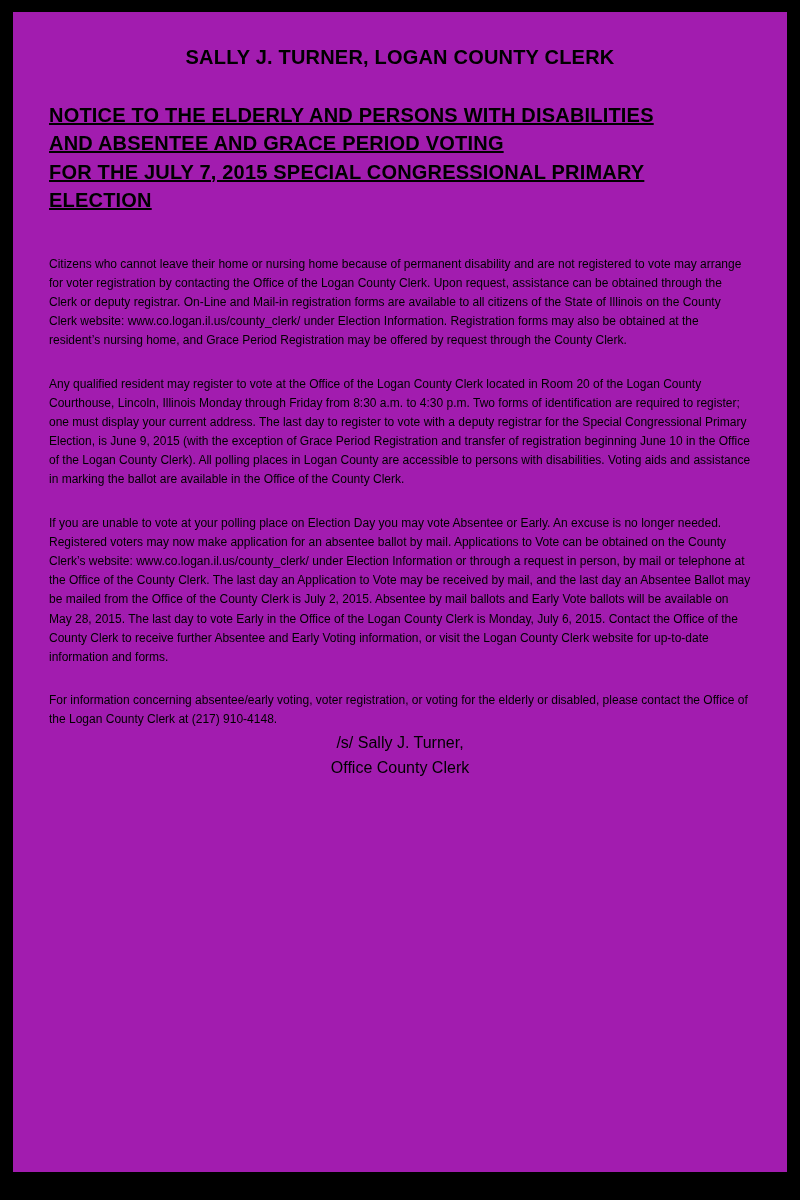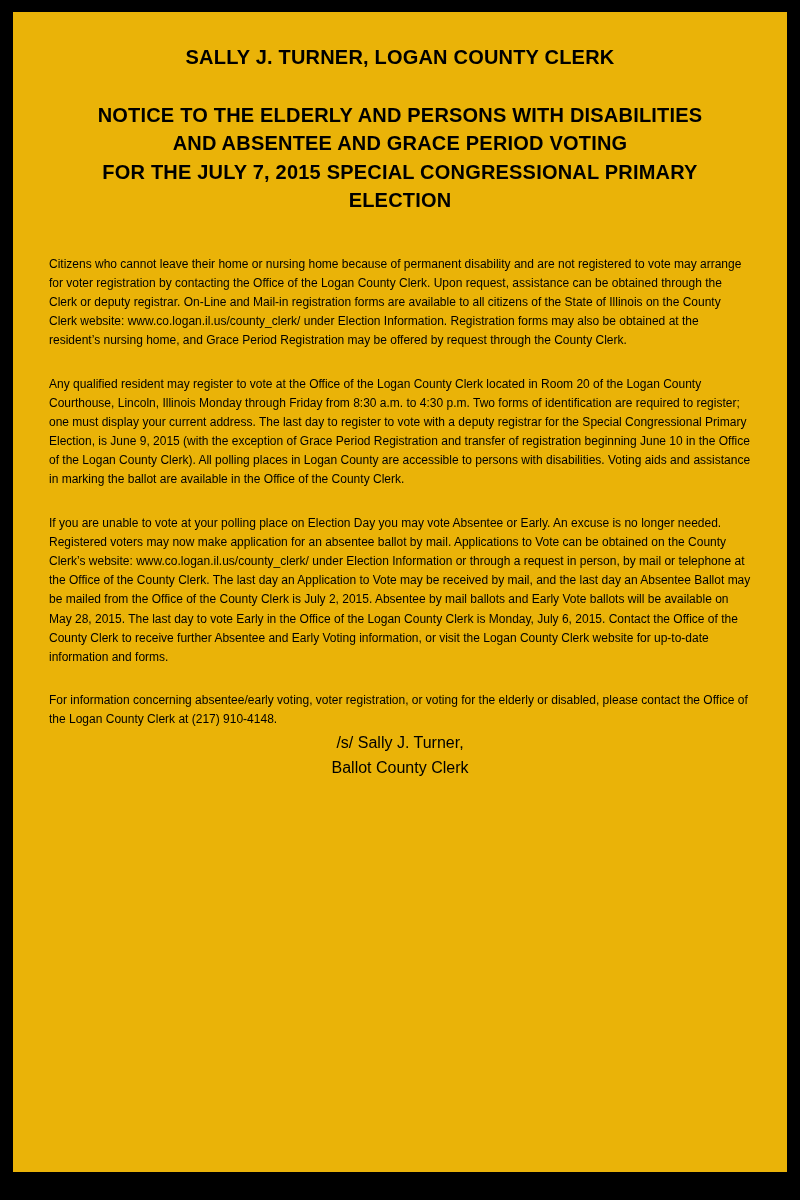--- a/index.html
+++ b/index.html
@@ -5,45 +5,45 @@
   html, body {
     margin: 0;
     padding: 0;
     background: #000000;
   }
   .page {
     box-sizing: border-box;
     width: 800px;
     min-height: 1200px;
     margin: 0 auto;
-    background: #eab308;
+    background: #a21caf;
     border-style: solid;
     border-color: #000000;
     border-width: 12px 13px 28px 13px;
     font-family: "Liberation Sans", sans-serif;
     color: #000000;
   }
   .inner {
     padding: 20px 36px 16px 36px;
   }
   .doc-title {
     font-size: 20px;
     font-weight: bold;
     text-align: center;
     margin: 14px 0 0 0;
     letter-spacing: 0.2px;
   }
   .doc-heading {
     font-size: 20px;
     font-weight: bold;
-    text-align: center;
     line-height: 1.42;
     margin: 32px 0 0 0;
     white-space: pre-line;
     letter-spacing: 0.2px;
+    text-decoration: underline;
   }
   .body-text p {
     font-size: 12px;
     line-height: 1.6;
     margin: 24px 0 0 0;
     text-align: left;
   }
   .body-text p:first-child {
     margin-top: 40px;
   }
@@ -74,17 +74,17 @@
 
       <p>Any qualified resident may register to vote at the Office of the Logan County Clerk located in Room 20 of the Logan County Courthouse, Lincoln, Illinois Monday through Friday from 8:30 a.m. to 4:30 p.m.  Two forms of identification are required to register; one must display your current address. The last day to register to vote with a deputy registrar for the Special Congressional Primary Election, is June 9, 2015 (with the exception of Grace Period Registration and transfer of registration beginning June 10 in the Office of the Logan County Clerk). All polling places in Logan County are accessible to persons with disabilities. Voting aids and assistance in marking the ballot are available in the Office of the County Clerk.</p>
 
       <p>If you are unable to vote at your polling place on Election Day you may vote Absentee or Early.  An excuse is no longer needed. Registered voters may now make application for an absentee ballot by mail.  Applications to Vote can be obtained on the County Clerk’s website: www.co.logan.il.us/county_clerk/ under Election Information or through a request in person, by mail or telephone at the Office of the County Clerk.  The last day an Application to Vote may be received by mail, and the last day an Absentee Ballot may be mailed from the Office of the County Clerk is July 2, 2015.  Absentee by mail ballots and Early Vote ballots will be available on May 28, 2015. The last day to vote Early in the Office of the Logan County Clerk is Monday, July 6, 2015.  Contact the Office of the County Clerk to receive further Absentee and Early Voting information, or visit the Logan County Clerk website for up-to-date information and forms.</p>
 
       <p>For information concerning absentee/early voting, voter registration, or voting for the elderly or disabled, please contact the Office of the Logan County Clerk at (217) 910-4148.</p>
     </div>
 
     <div class="signature">
       <div>/s/ Sally J. Turner,</div>
-      <div>Ballot County Clerk</div>
+      <div>Office County Clerk</div>
     </div>
 
   </div>
 </div>
 
 </body></html>

